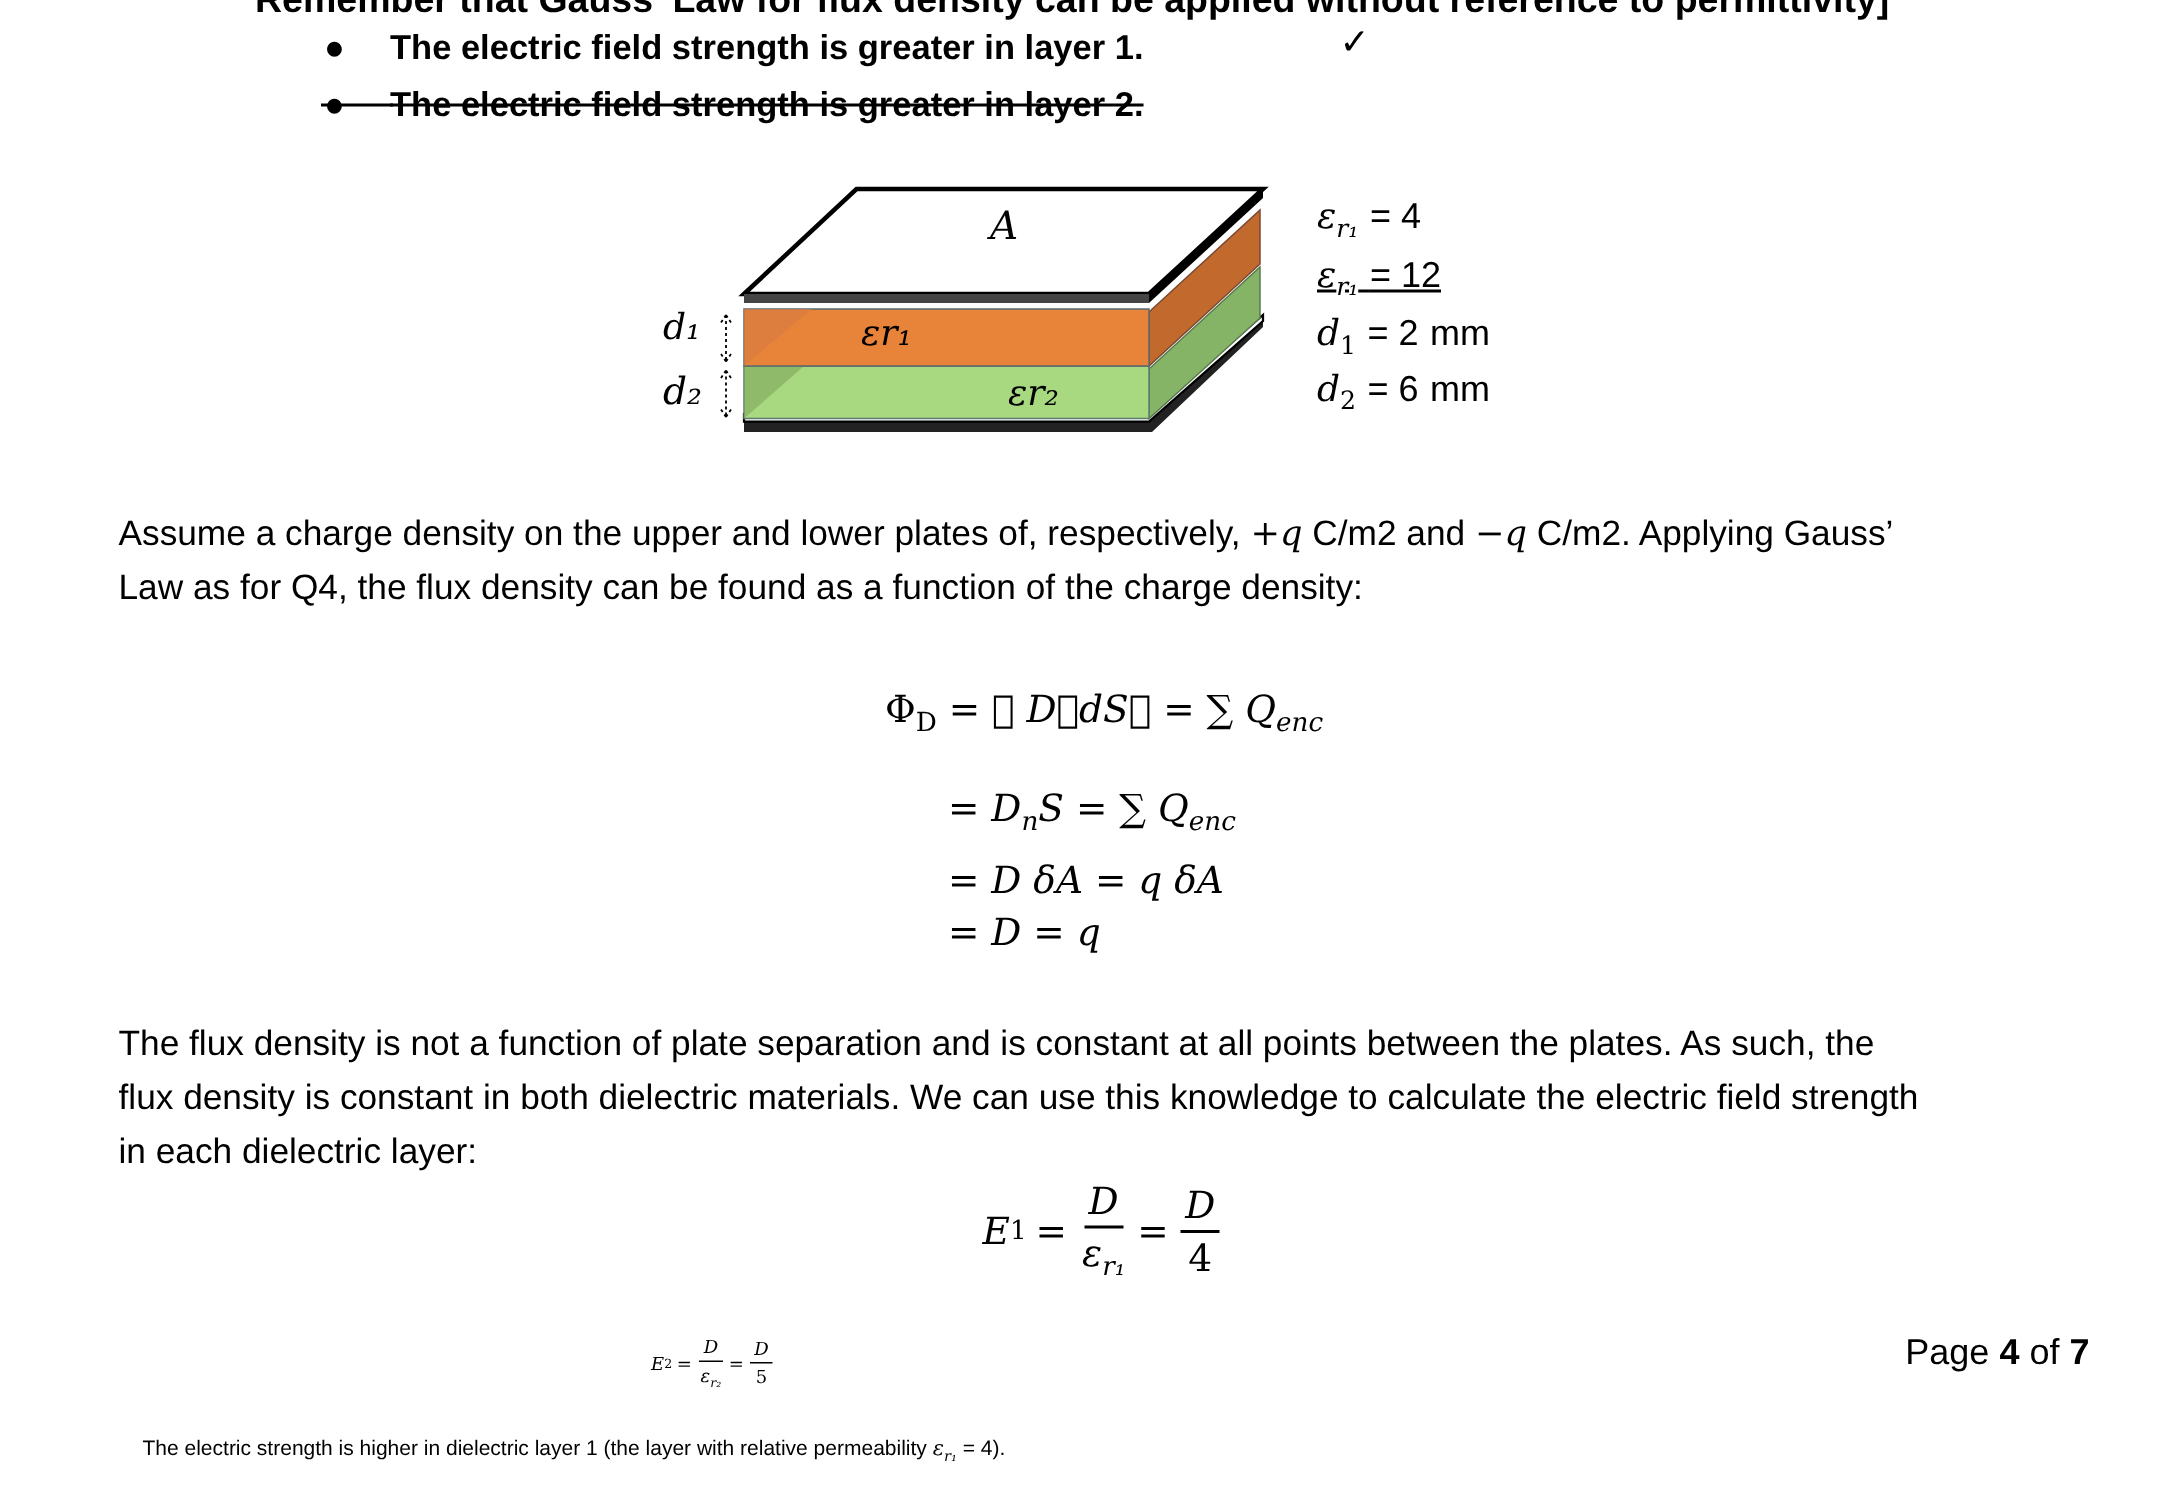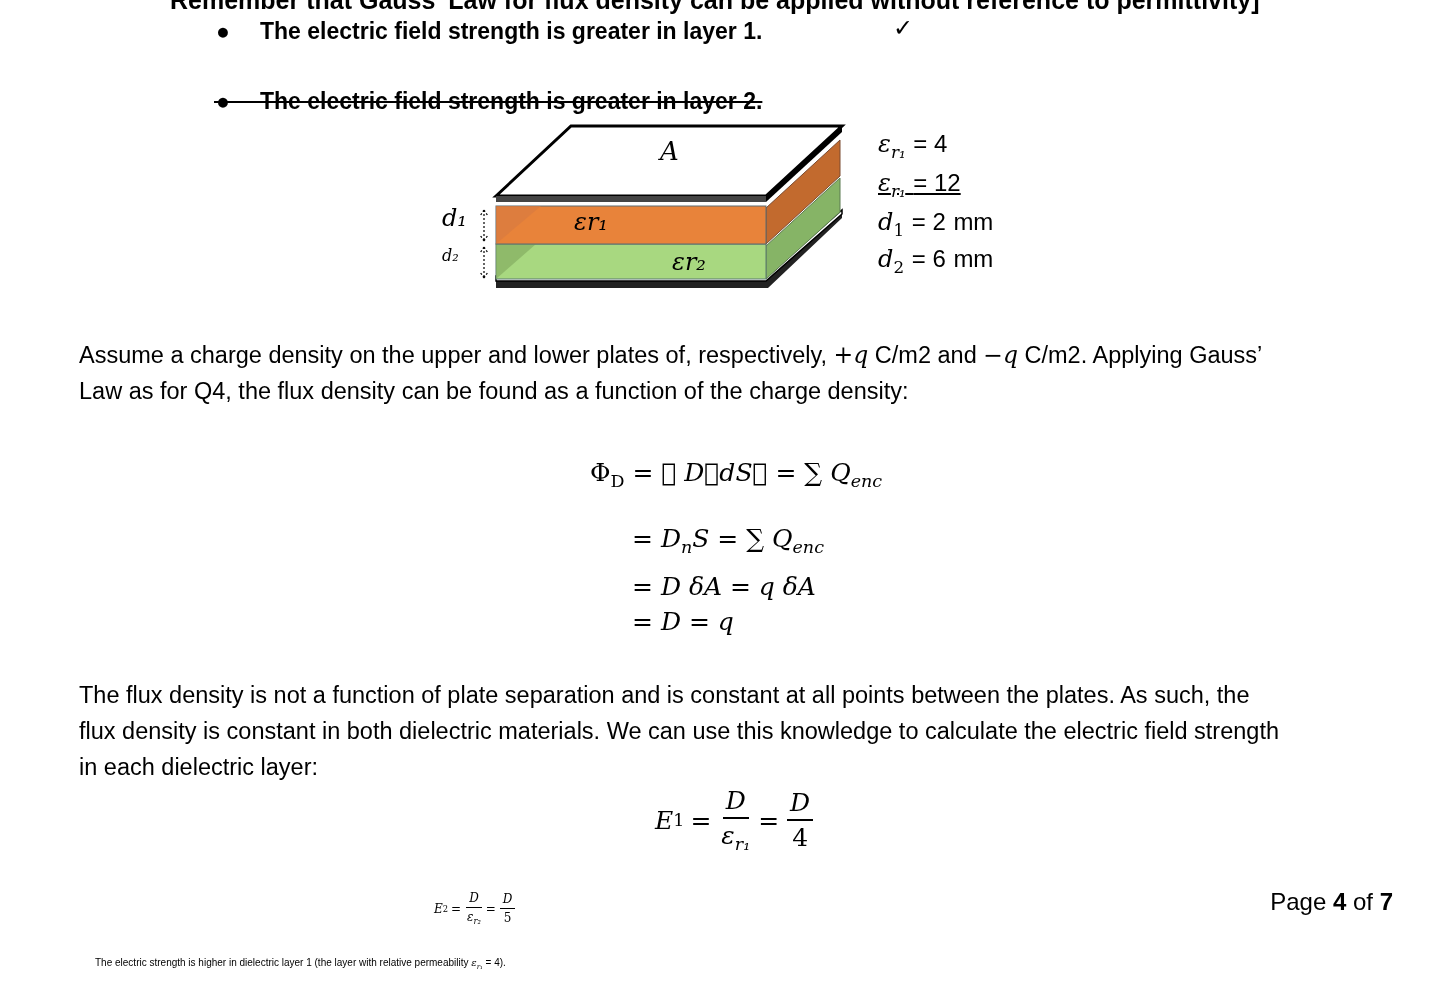--- a/index.html
+++ b/index.html
@@ -14,36 +14,36 @@
   .check { font-size:24px; }
   .para { left:79px; width:1330px; font-size:23.5px; line-height:36px; }
   .math { font-family:"DejaVu Serif", serif; font-style:italic; }
   .mathr { font-family:"DejaVu Serif", serif; font-style:normal; }
   .eqline { font-family:"DejaVu Serif", serif; font-size:25px; white-space:nowrap; }
   .frac { display:inline-flex; flex-direction:column; align-items:center; vertical-align:middle; margin:0 4px; }
   .frac .num { padding:0 3px 2px 3px; border-bottom:2px solid #000; }
   .frac .den { padding-top:2px; }
   sub { font-size:70%; }
   .page-num { right:46px; top:888px; font-size:24px; }
-  .caption { left:95px; top:957px; font-size:10px; white-space:nowrap; }
+  .caption { left:95px; top:957px; font-size:14px; white-space:nowrap; }
   .param { font-family:"DejaVu Serif", serif; font-size:24px; white-space:nowrap; }
   .param .unit { font-family:"Liberation Sans", sans-serif; font-style:normal; }
 </style>
 </head>
 <body>
 
 <div class="abs cutoff">Remember that Gauss' Law for flux density can be applied without reference to permittivity]</div>
 
 <div class="abs bullet" style="left:260px; top:18px;">
   <span class="dot">●</span>
   <span>The electric field strength is greater in layer 1.</span>
 </div>
 <div class="abs check" style="left:893px; top:14px;">✓</div>
 
-<div class="abs bullet" style="left:260px; top:56px;margin-top:32px;">
+<div class="abs bullet" style="left:260px; top:56px;">
   <span class="dot">●</span>
   <span class="strike-bullet-line"></span>
   <span class="strike">The electric field strength is greater in layer 2.</span>
 </div>
 
 <div class="abs" style="left:436px; top:118px; width:420px; height:180px;">
   <svg width="420" height="180" viewBox="0 0 420 180">
 
     <polygon points="60,163 330,163 406,95 406,100 332,170 60,170" fill="#222"></polygon>
     <polygon points="60,158 330,158 406,92 406,96 330,163 60,163" fill="#fff" stroke="#000" stroke-width="1.5"></polygon>
@@ -64,21 +64,21 @@
 
     <g stroke="#000" stroke-width="1.2" fill="none">
       <path d="M48,92 L44,98 M48,92 L52,98 M48,92 L48,123 M48,123 L44,117 M48,123 L52,117" stroke-dasharray="2,2"></path>
       <path d="M48,129 L44,135 M48,129 L52,135 M48,129 L48,160 M48,160 L44,154 M48,160 L52,154" stroke-dasharray="2,2"></path>
     </g>
   </svg>
   <span class="abs math" style="left:224px; top:18px; font-size:26px;">A</span>
   <span class="abs math" style="left:138px; top:90px; font-size:24px;">εr₁</span>
   <span class="abs math" style="left:236px; top:130px; font-size:24px;">εr₂</span>
   <span class="abs math" style="left:6px; top:86px; font-size:24px;">d₁</span>
-  <span class="abs math" style="left:6px; top:128px; font-size:16px;">d₂</span>
+  <span class="abs math" style="left:6px; top:128px; font-size:25px;">d₂</span>
 </div>
 
 <div class="abs param" style="left:878px; top:130px;">
   <span class="math">ε</span><sub class="math">r₁</sub>
   <span class="unit">= 4</span>
 </div>
 <div class="abs param" style="left:878px; top:169px;text-decoration:underline;">
   <span class="math">ε</span><sub class="math">r₁</sub>
   <span class="unit">= 12</span>
 </div>

